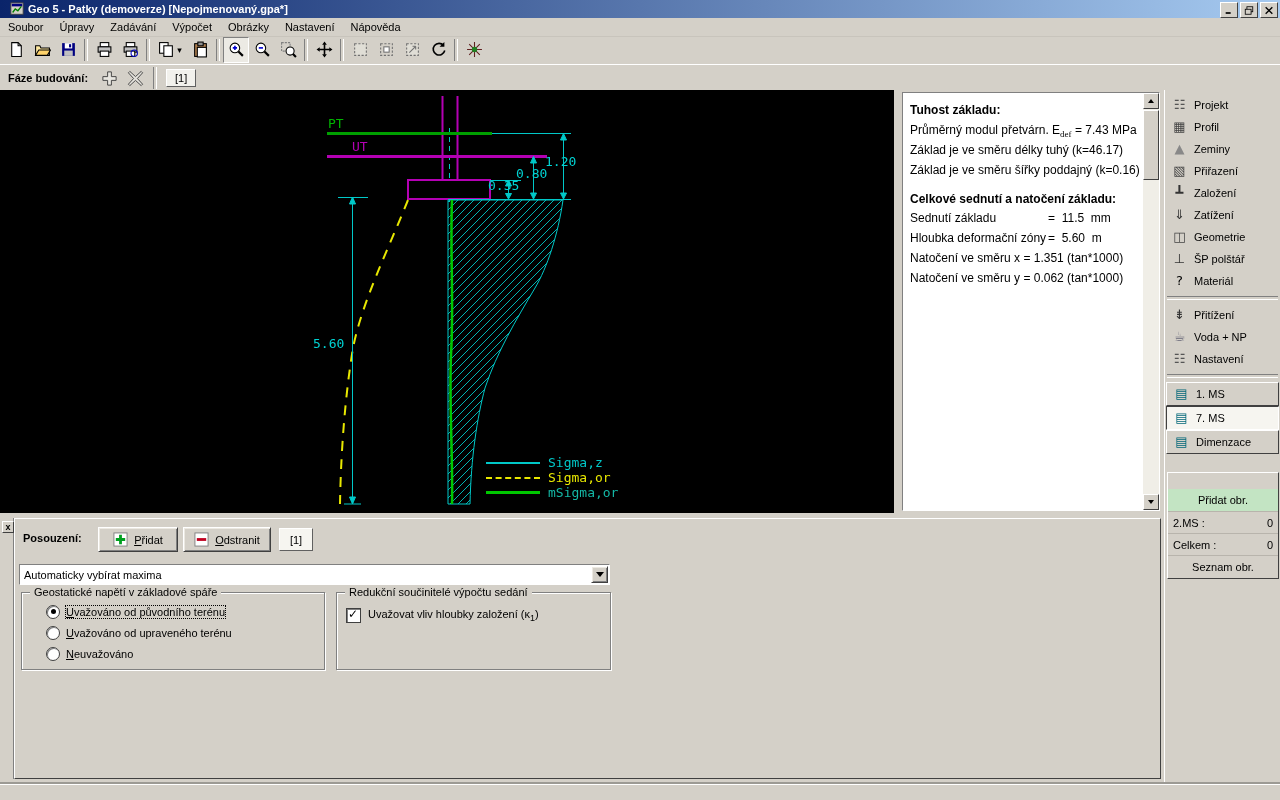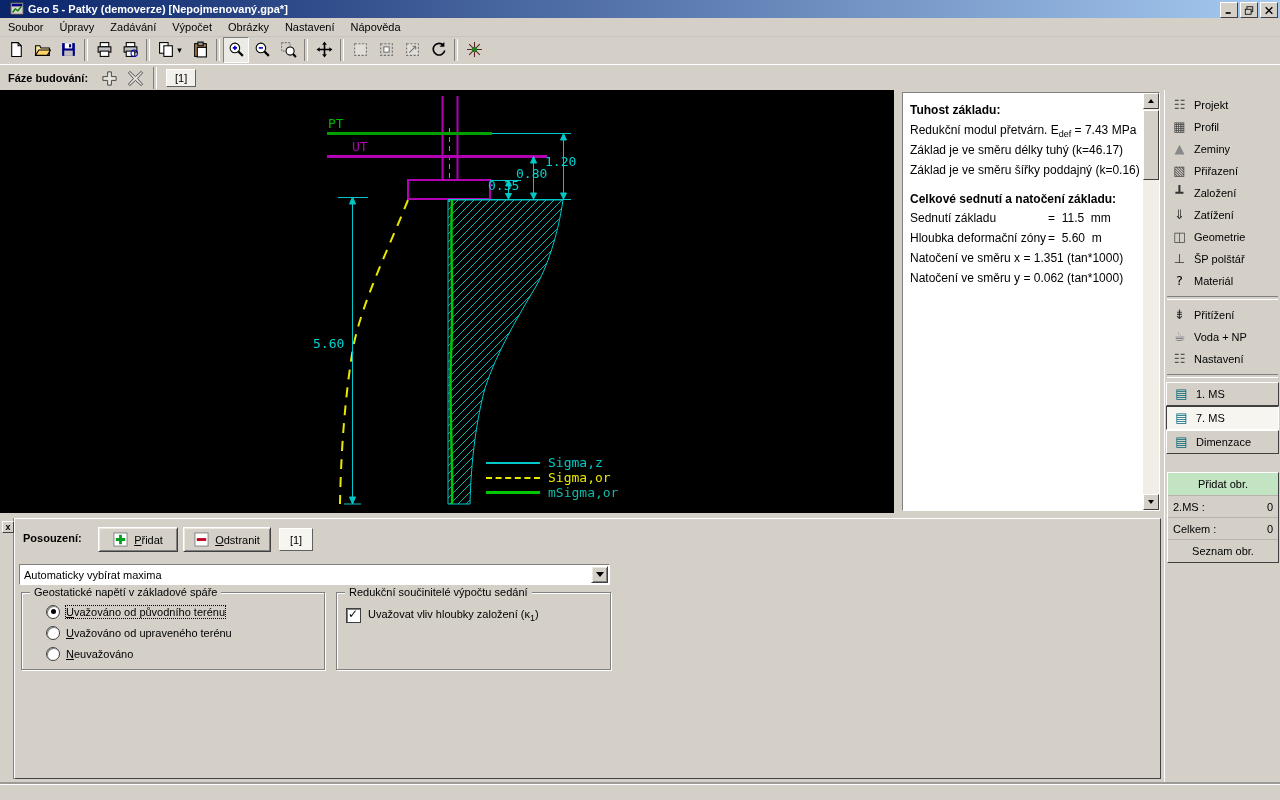--- a/index.html
+++ b/index.html
@@ -41,37 +41,37 @@
   .lg-label{margin-left:8px;font-family:"DejaVu Sans Mono",monospace;font-size:13px;}
   
   .results{position:absolute;left:902px;top:92px;width:258px;height:419px;background:#fff;
     border:1px solid;border-color:#808080 #fff #fff #808080;box-sizing:border-box;}
   .rcontent{position:absolute;left:7px;top:10px;right:20px;}
   .rline{white-space:pre;font-size:12px;line-height:15.5px;}
   .rline.bold{font-weight:bold;}
   .rline.gap{height:9px;}
   .rline .rl-label{display:inline-block;width:138px;}
   .rline .rl-label:empty{display:none;}
-  .rline sub{font-size:9px;}
+  .rline sub{font-size:9px;font-family:Liberation Serif, serif;}
   .scroll{position:absolute;right:0;top:0;bottom:0;width:16px;background:#f0eee7;}
   .sbtn{position:absolute;left:0;width:16px;height:16px;background:#d4d0c8;border:1px solid;border-color:#fff #404040 #404040 #fff;box-sizing:border-box;display:flex;align-items:center;justify-content:center;}
   .arrow-up{width:0;height:0;border-left:3px solid transparent;border-right:3px solid transparent;border-bottom:4px solid #000;}
   .arrow-dn{width:0;height:0;border-left:3px solid transparent;border-right:3px solid transparent;border-top:4px solid #000;}
   .sthumb{position:absolute;left:0;top:17px;width:16px;height:70px;background:#d4d0c8;border:1px solid;border-color:#fff #404040 #404040 #fff;box-sizing:border-box;}
   
   .sidebar{position:absolute;left:1164px;top:90px;width:116px;height:710px;background:#d4d0c8;
     border-left:1px solid #fff;box-sizing:border-box;padding-top:4px;}
   .side-item{height:22px;display:flex;align-items:center;padding-left:6px;}
   .side-ic{width:17px;height:17px;display:flex;align-items:center;justify-content:center;margin-right:6px;flex:none;}
   .gly{font-family:"DejaVu Sans",sans-serif;font-size:13px;line-height:16px;}
   .hsep{height:2px;border-top:1px solid #808080;border-bottom:1px solid #fff;margin:4px 2px;}
   .side-btns .side-item{border:1px solid;border-color:#fff #404040 #404040 #fff;margin:0 1px;background:#d4d0c8;}
   .side-btns .side-item.active{border-color:#404040 #fff #fff #404040;background:#f6f5f0;}
   .imgpanel{position:absolute;left:2px;top:382px;width:110px;border:1px solid;border-color:#fff #404040 #404040 #fff;background:#d4d0c8;}
-  .imgadd{height:22px;display:flex;align-items:center;justify-content:center;background:#c3e4c3;}
+  .imgadd{height:22px;display:flex;align-items:center;justify-content:center;background:#c3e4c3;margin-top:16px;}
   .imgrow{height:21px;display:flex;align-items:center;justify-content:space-between;padding:0 5px;border-top:1px solid #b8b4ac;}
   .imglist{height:22px;display:flex;align-items:center;justify-content:center;border-top:1px solid #b8b4ac;}
   
   .bstrip{position:absolute;left:0;top:518px;width:13px;height:261px;border-right:1px solid #808080;box-shadow:1px 0 0 #fff;}
   .bclose{position:absolute;left:2px;top:521px;width:12px;height:12px;background:#d4d0c8;border:1px solid;border-color:#fff #404040 #404040 #fff;
     font-size:9px;font-weight:bold;line-height:9px;display:flex;align-items:center;justify-content:center;box-sizing:border-box;}
   .bpanel{position:absolute;left:14px;top:518px;width:1147px;height:261px;background:#d4d0c8;
     border:1px solid;border-color:#fff #404040 #404040 #fff;box-sizing:border-box;}
   .btitle{position:absolute;left:8px;top:13px;font-weight:bold;}
   .btn3d{background:#d4d0c8;border:1px solid;border-color:#fff #404040 #404040 #fff;
@@ -358,21 +358,21 @@
         <div class="lg-row">
           <span class="lg-line" style="border-top: 3px solid rgb(0, 200, 0);"></span>
           <span class="lg-label" style="color: #14b8a6;">mSigma,or</span>
         </div>
       </div>
   </div>
 
   <div class="results">
     <div class="rcontent">
         <div class="rline bold"><span></span><sub></sub><span></span><span>Tuhost základu:</span><span></span></div>
-        <div class="rline"><span>Redukční modul přetvárn. E</span><sub>def</sub><span> = 7.43 MPa</span><span></span><span></span></div>
+        <div class="rline"><span>Průměrný modul přetvárn. E</span><sub>def</sub><span> = 7.43 MPa</span><span></span><span></span></div>
         <div class="rline"><span></span><sub></sub><span></span><span>Základ je ve směru délky tuhý (k=46.17)</span><span></span></div>
         <div class="rline"><span></span><sub></sub><span></span><span>Základ je ve směru šířky poddajný (k=0.16)</span><span></span></div>
         <div class="rline gap"><span></span><sub></sub><span></span><span></span><span></span></div>
         <div class="rline bold"><span></span><sub></sub><span></span><span>Celkové sednutí a natočení základu:</span><span></span></div>
         <div class="rline"><span class="rl-label">Sednutí základu</span><span></span><sub></sub><span></span><span></span><span>=  11.5  mm</span></div>
         <div class="rline"><span class="rl-label">Hloubka deformační zóny</span><span></span><sub></sub><span></span><span></span><span>=  5.60  m</span></div>
         <div class="rline"><span></span><sub></sub><span></span><span>Natočení ve směru x = 1.351 (tan*1000)</span><span></span></div>
         <div class="rline"><span></span><sub></sub><span></span><span>Natočení ve směru y = 0.062 (tan*1000)</span><span></span></div>
       </div>
     <div class="scroll">

